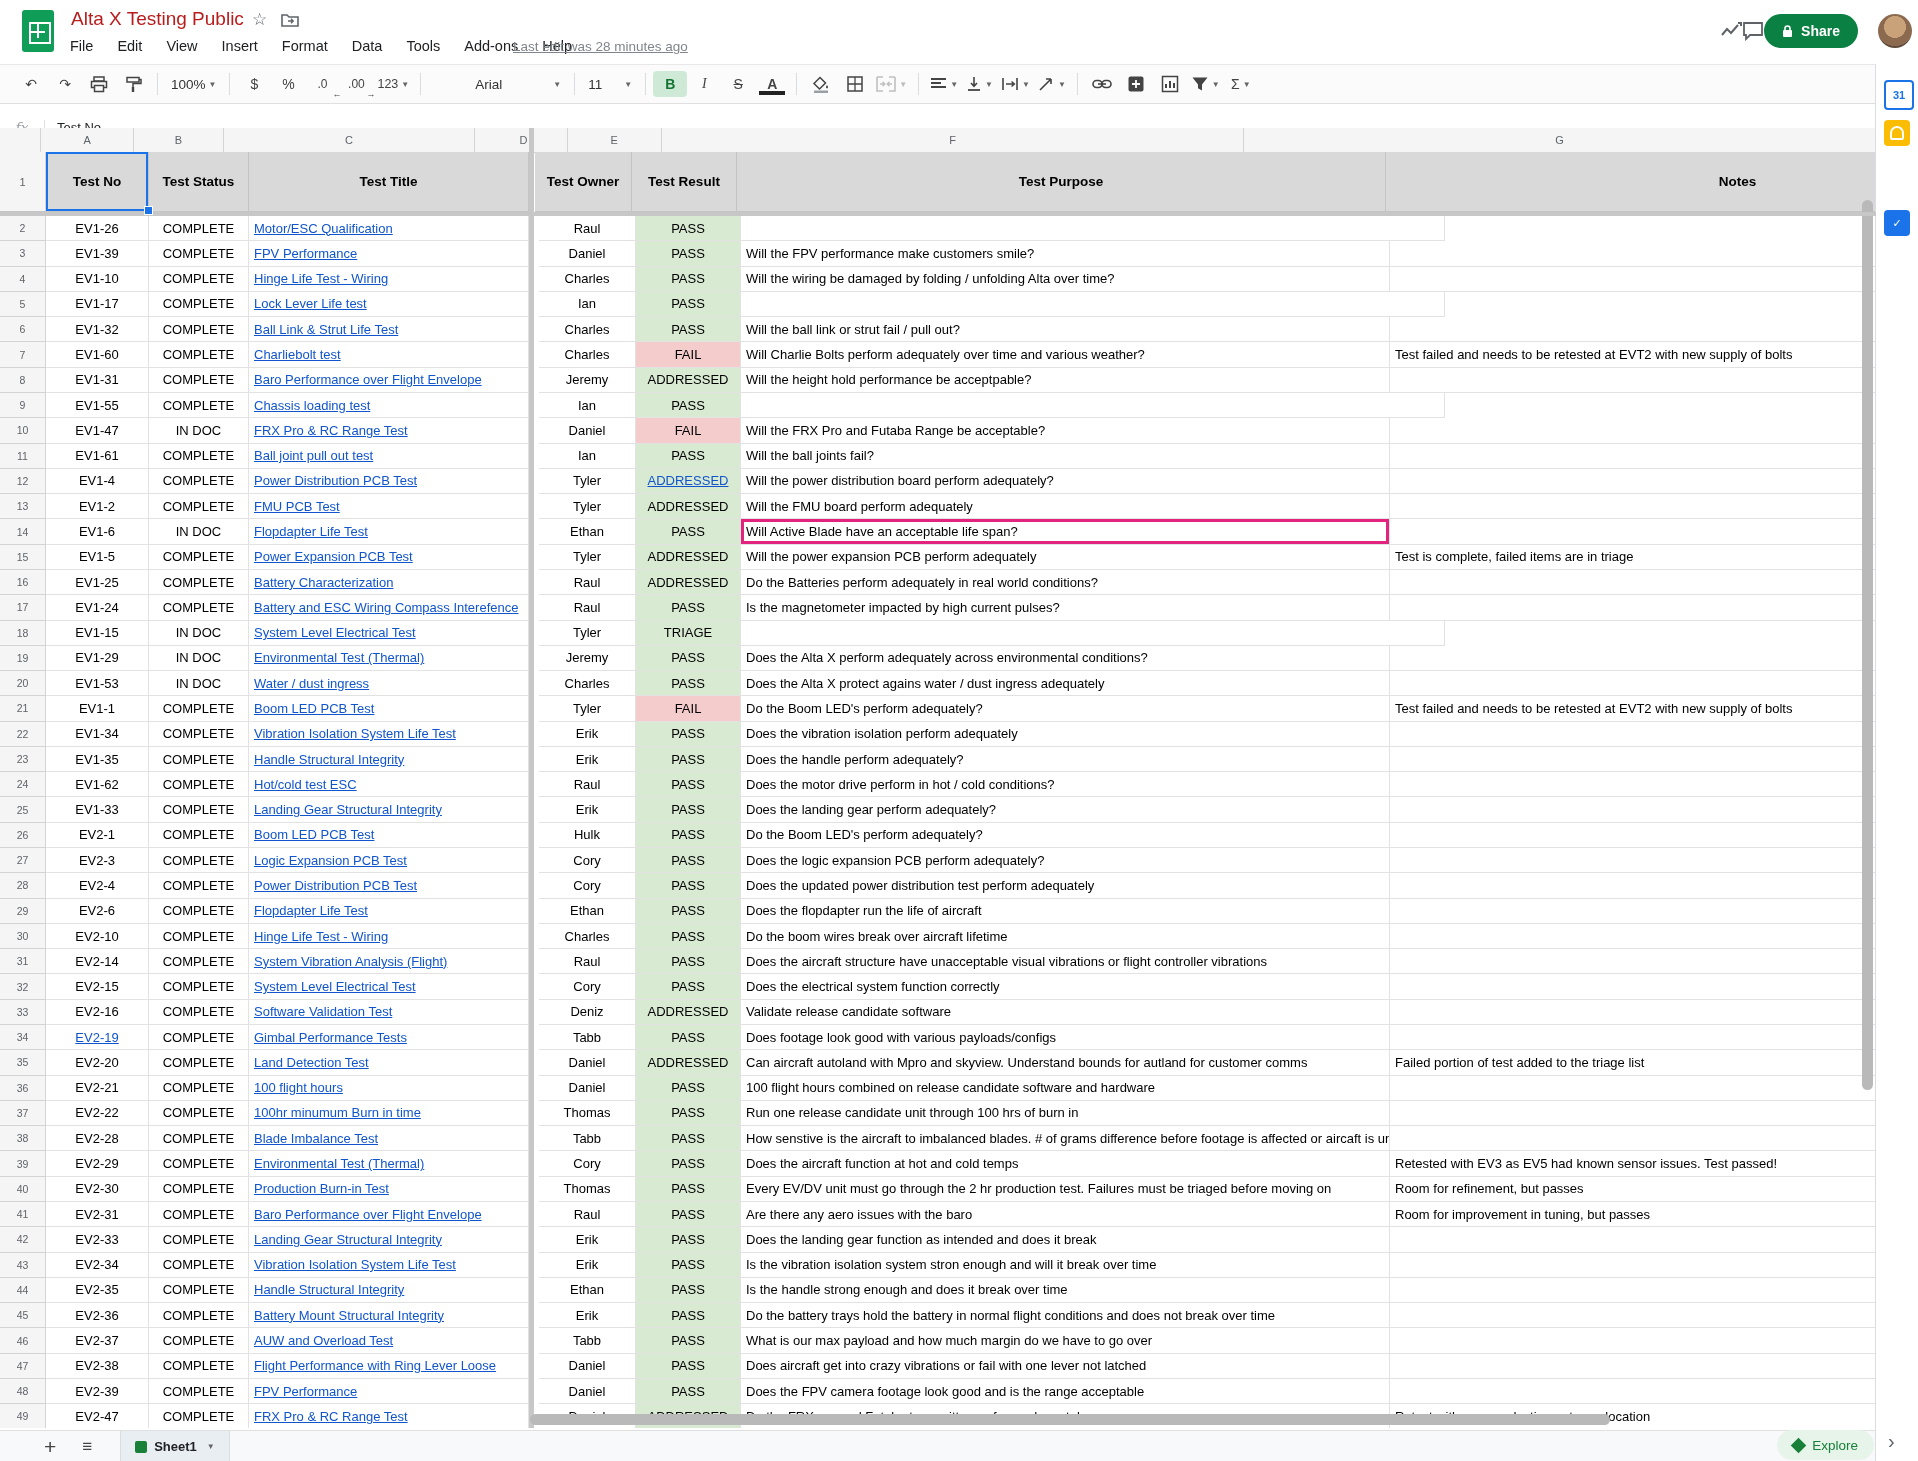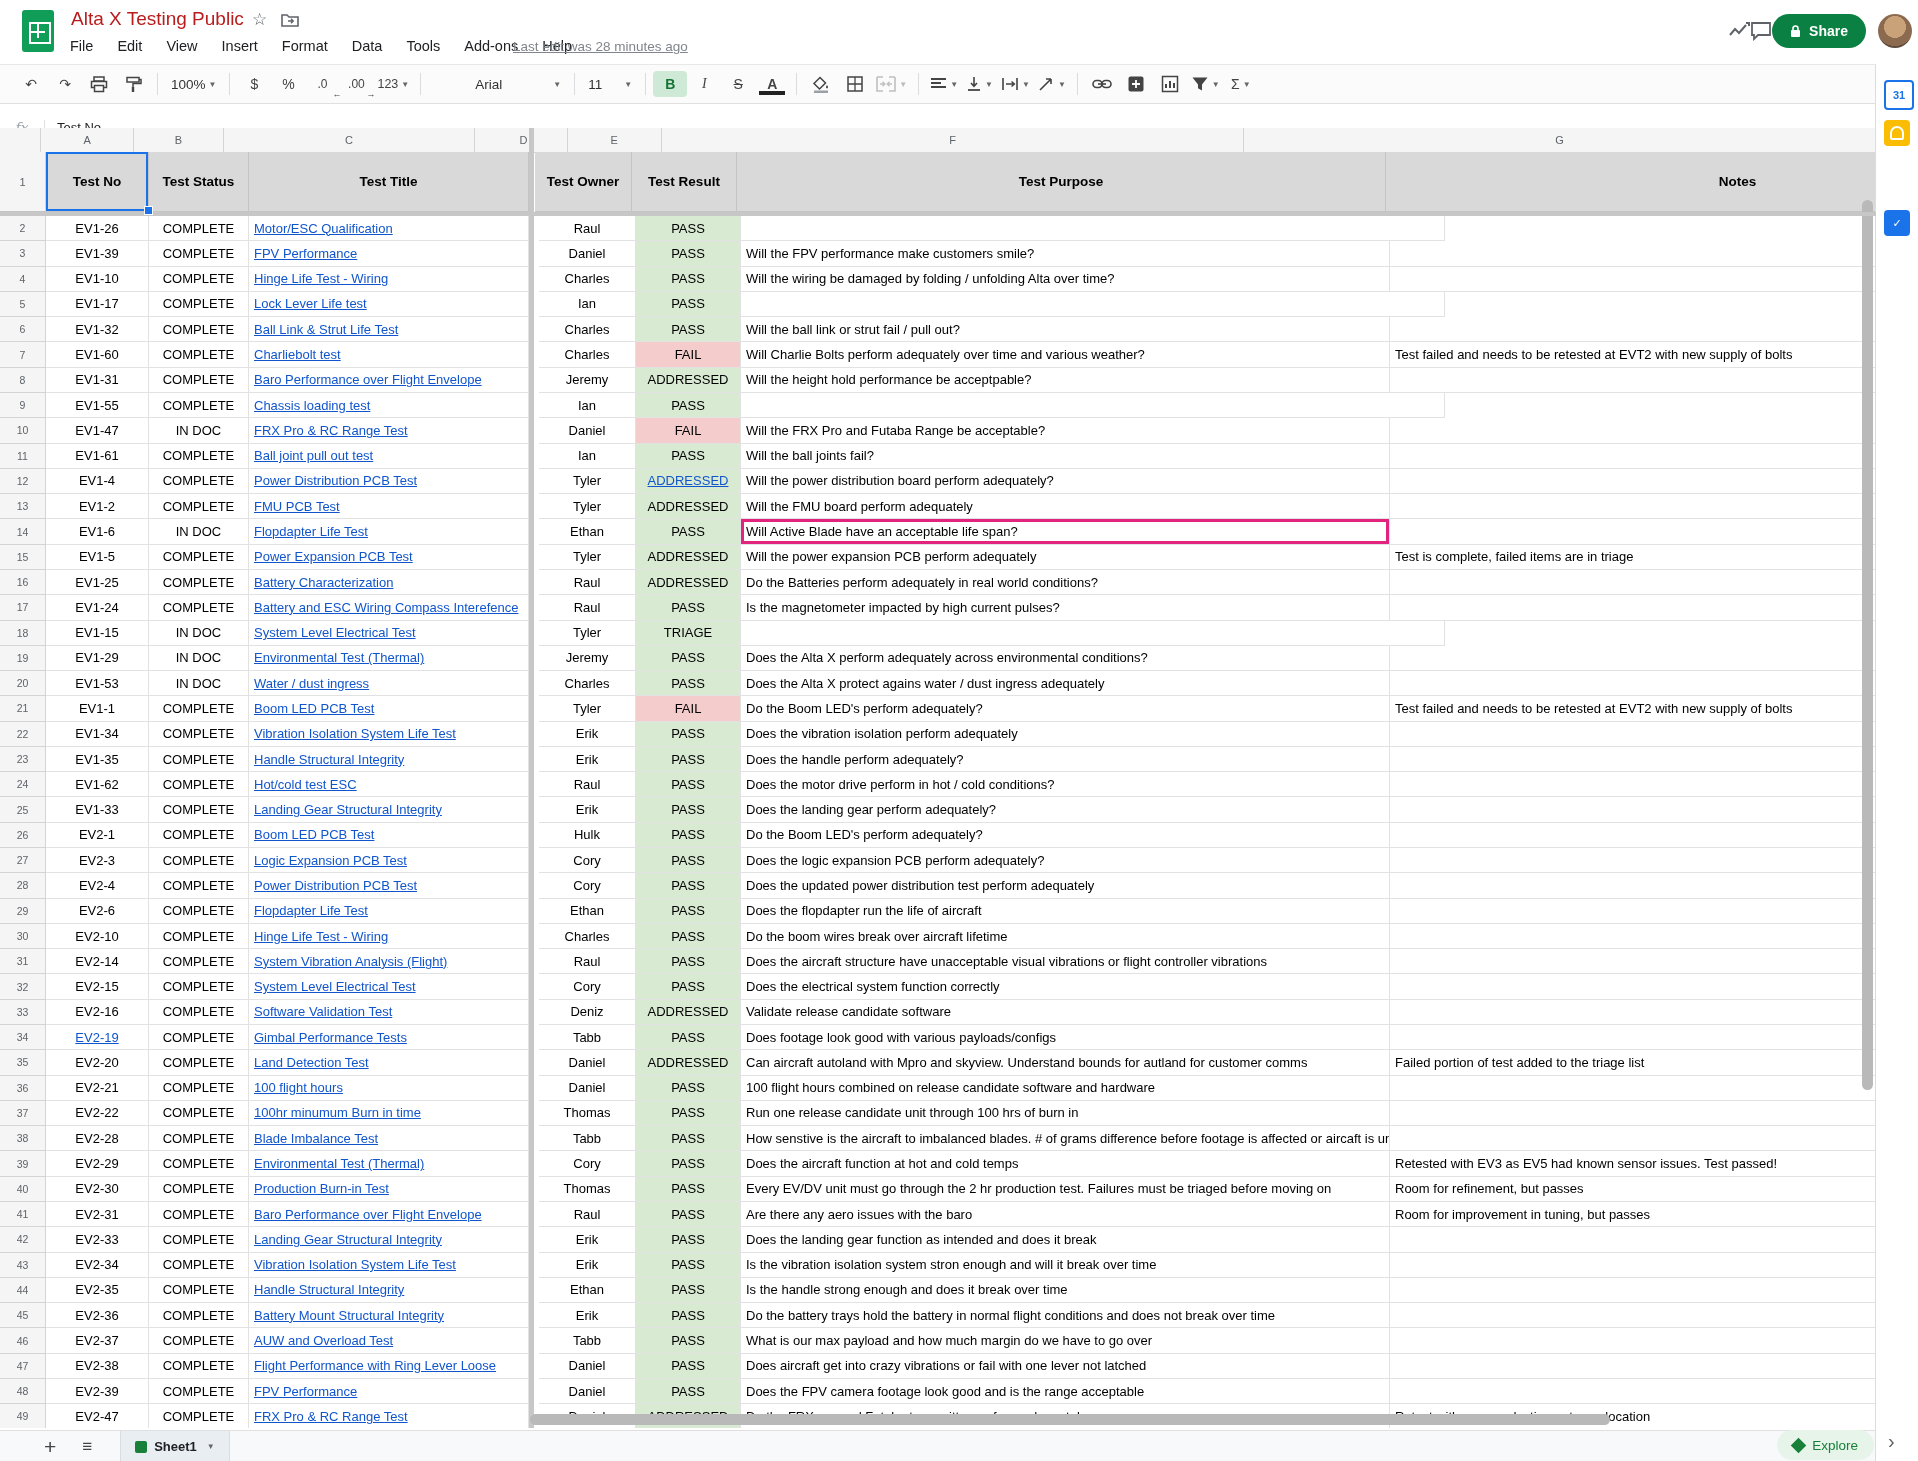--- a/index.html
+++ b/index.html
@@ -10,21 +10,21 @@
   .titlebar{position:absolute;left:0;top:0;width:1918px;height:64px;background:#fff;}
   .sheets-logo{position:absolute;left:22px;top:10px;width:32px;height:42px;background:#0f9d58;border-radius:3px;}
   .sheets-logo .grid{position:absolute;left:7px;top:12px;width:18px;height:18px;border:2px solid #fff;}
   .sheets-logo .grid:before{content:"";position:absolute;left:0;top:7px;width:14px;height:2px;background:#fff;}
   .sheets-logo .grid:after{content:"";position:absolute;left:6px;top:0;width:2px;height:14px;background:#fff;}
   .doc-title{position:absolute;left:71px;top:8px;font-size:19px;color:#b91c1c;}
   .title-icons{position:absolute;left:252px;top:9px;font-size:17px;color:#5f6368;display:flex;gap:14px;align-items:center;}
   .menubar{position:absolute;left:70px;top:38px;display:flex;gap:24px;font-size:14.5px;color:#202124;}
   .menubar span{cursor:default;}
   .last-edit{position:absolute;left:513px;top:39px;font-size:13.5px;color:#80868b;text-decoration:underline;}
-  .tb-right{position:absolute;right:52px;top:14px;display:flex;align-items:center;}
+  .tb-right{position:absolute;right:60px;top:14px;display:flex;align-items:center;}
   .share-btn{display:flex;align-items:center;gap:8px;background:#0b8043;color:#fff;border-radius:18px;
              height:34px;padding:0 18px;font-size:14px;font-weight:bold;}
   .avatar{position:absolute;right:6px;top:14px;width:34px;height:34px;border-radius:50%;
           background:radial-gradient(circle at 50% 38%, #caa27a 0 40%, #8b6a4f 41% 70%, #5d4a3a 71%);}
 
   
   .toolbar{position:absolute;left:0;top:64px;width:1876px;height:40px;background:#fbfbfb;
            border-top:1px solid #e8e8e8;border-bottom:1px solid #e0e0e0;display:flex;align-items:center;
            padding-left:14px;box-sizing:border-box;color:#444;}
   .tbtn{display:flex;align-items:center;justify-content:center;height:26px;min-width:26px;padding:0 4px;

